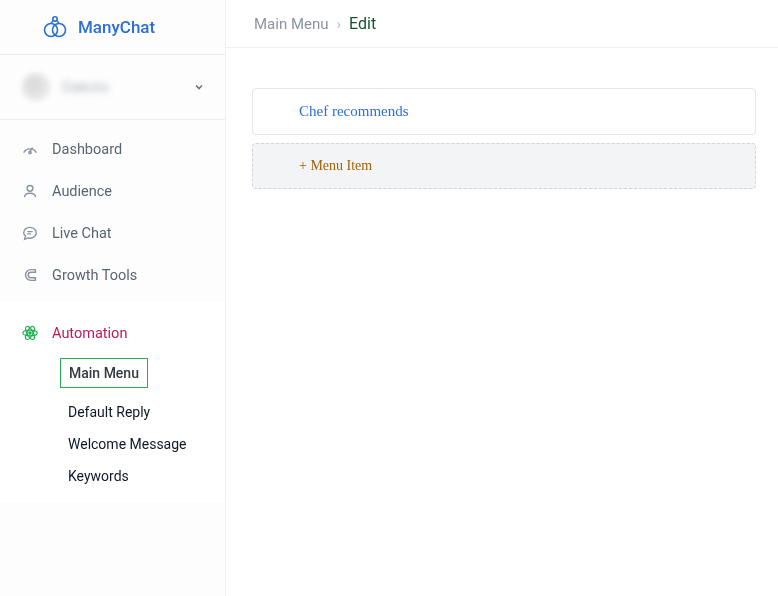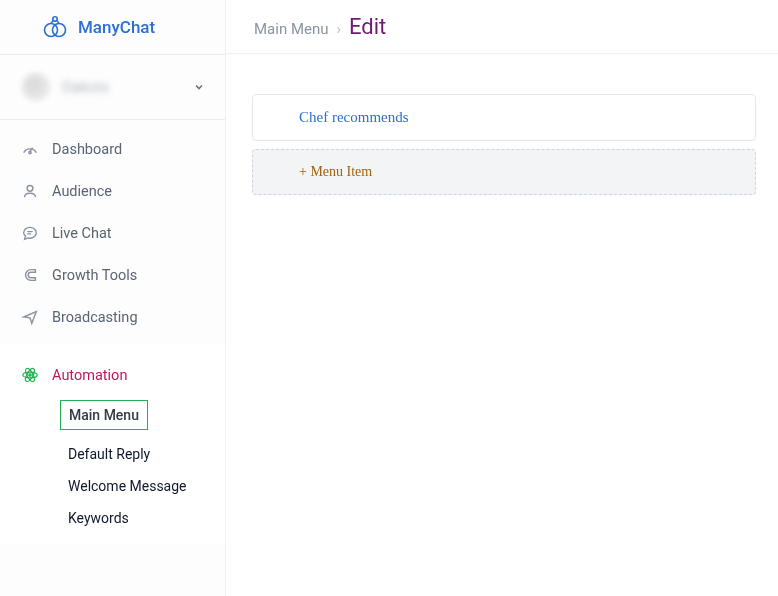--- a/index.html
+++ b/index.html
@@ -98,21 +98,21 @@
     .main { flex: 1; display: flex; flex-direction: column; background: #fff; }
     .topbar {
       padding: 14px 28px 14px 28px;
       border-bottom: 1px solid #eef0f2;
       display: flex;
       align-items: baseline;
       gap: 8px;
     }
     .crumb { color: #8a94a1; font-size: 15px; }
     .crumb-sep { color: #b9c0c9; font-size: 15px; }
-    .page-title { font-size: 22px; color: #701a75; font-weight: 400; }
+    .page-title { font-size: 16px; color: #14532d; font-weight: 400; }
     .content { padding: 40px 22px 0 26px; font-family: Liberation Serif, serif; }
     .card {
       border: 1px solid #e3e7eb;
       border-radius: 4px;
       background: #fff;
       padding: 14px 46px;
       font-size: 15px;
       color: #2b6fd7;
       cursor: pointer;
     }
@@ -190,28 +190,20 @@
 
       <div class="nav-item">
         <span class="icon">
           <svg width="18" height="18" viewBox="0 0 20 20" fill="none" stroke="currentColor" stroke-width="1.6">
             <path d="M13 4 H16 V9 A6 6 0 0 1 4 9 V4 H7 V9 A3 3 0 0 0 13 9 V4 Z" transform="rotate(90 10 10)"></path>
           </svg>
         </span>
         <span>Growth Tools</span>
       </div>
 
-      <div class="nav-item">
-        <span class="icon">
-          <svg width="18" height="18" viewBox="0 0 20 20" fill="none" stroke="currentColor" stroke-width="1.6">
-            <path d="M3 10 L17 4 L12 17 L10 11 Z"></path>
-          </svg>
-        </span>
-        <span>Broadcasting</span>
-      </div>
 
       <div class="nav-group">
         <div class="nav-item active">
           <span class="icon">
             <svg width="18" height="18" viewBox="0 0 20 20" fill="none" stroke="currentColor" stroke-width="1.4">
               <ellipse cx="10" cy="10" rx="8" ry="3.2"></ellipse>
               <ellipse cx="10" cy="10" rx="8" ry="3.2" transform="rotate(60 10 10)"></ellipse>
               <ellipse cx="10" cy="10" rx="8" ry="3.2" transform="rotate(-60 10 10)"></ellipse>
               <circle cx="10" cy="10" r="1.3" fill="currentColor"></circle>
             </svg>

